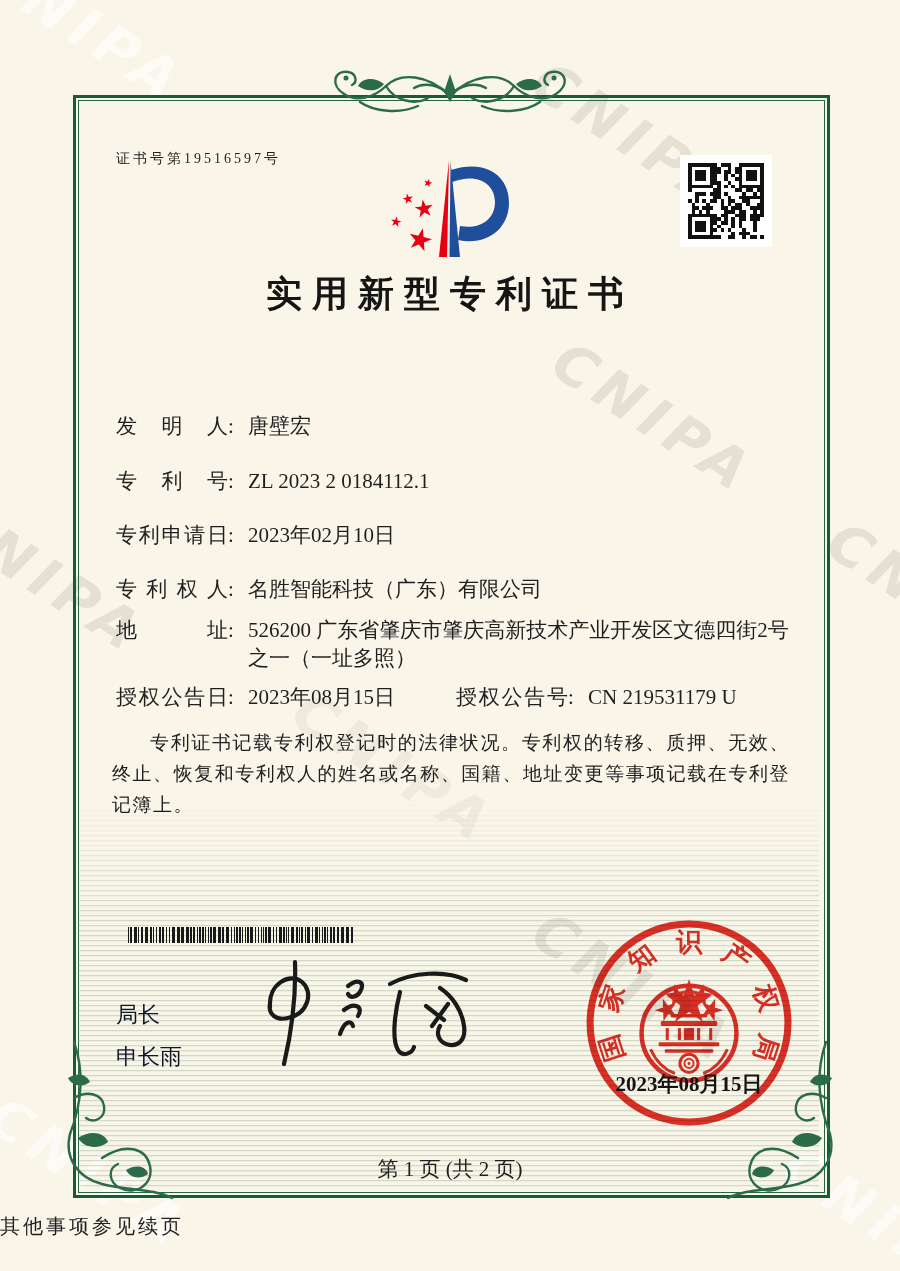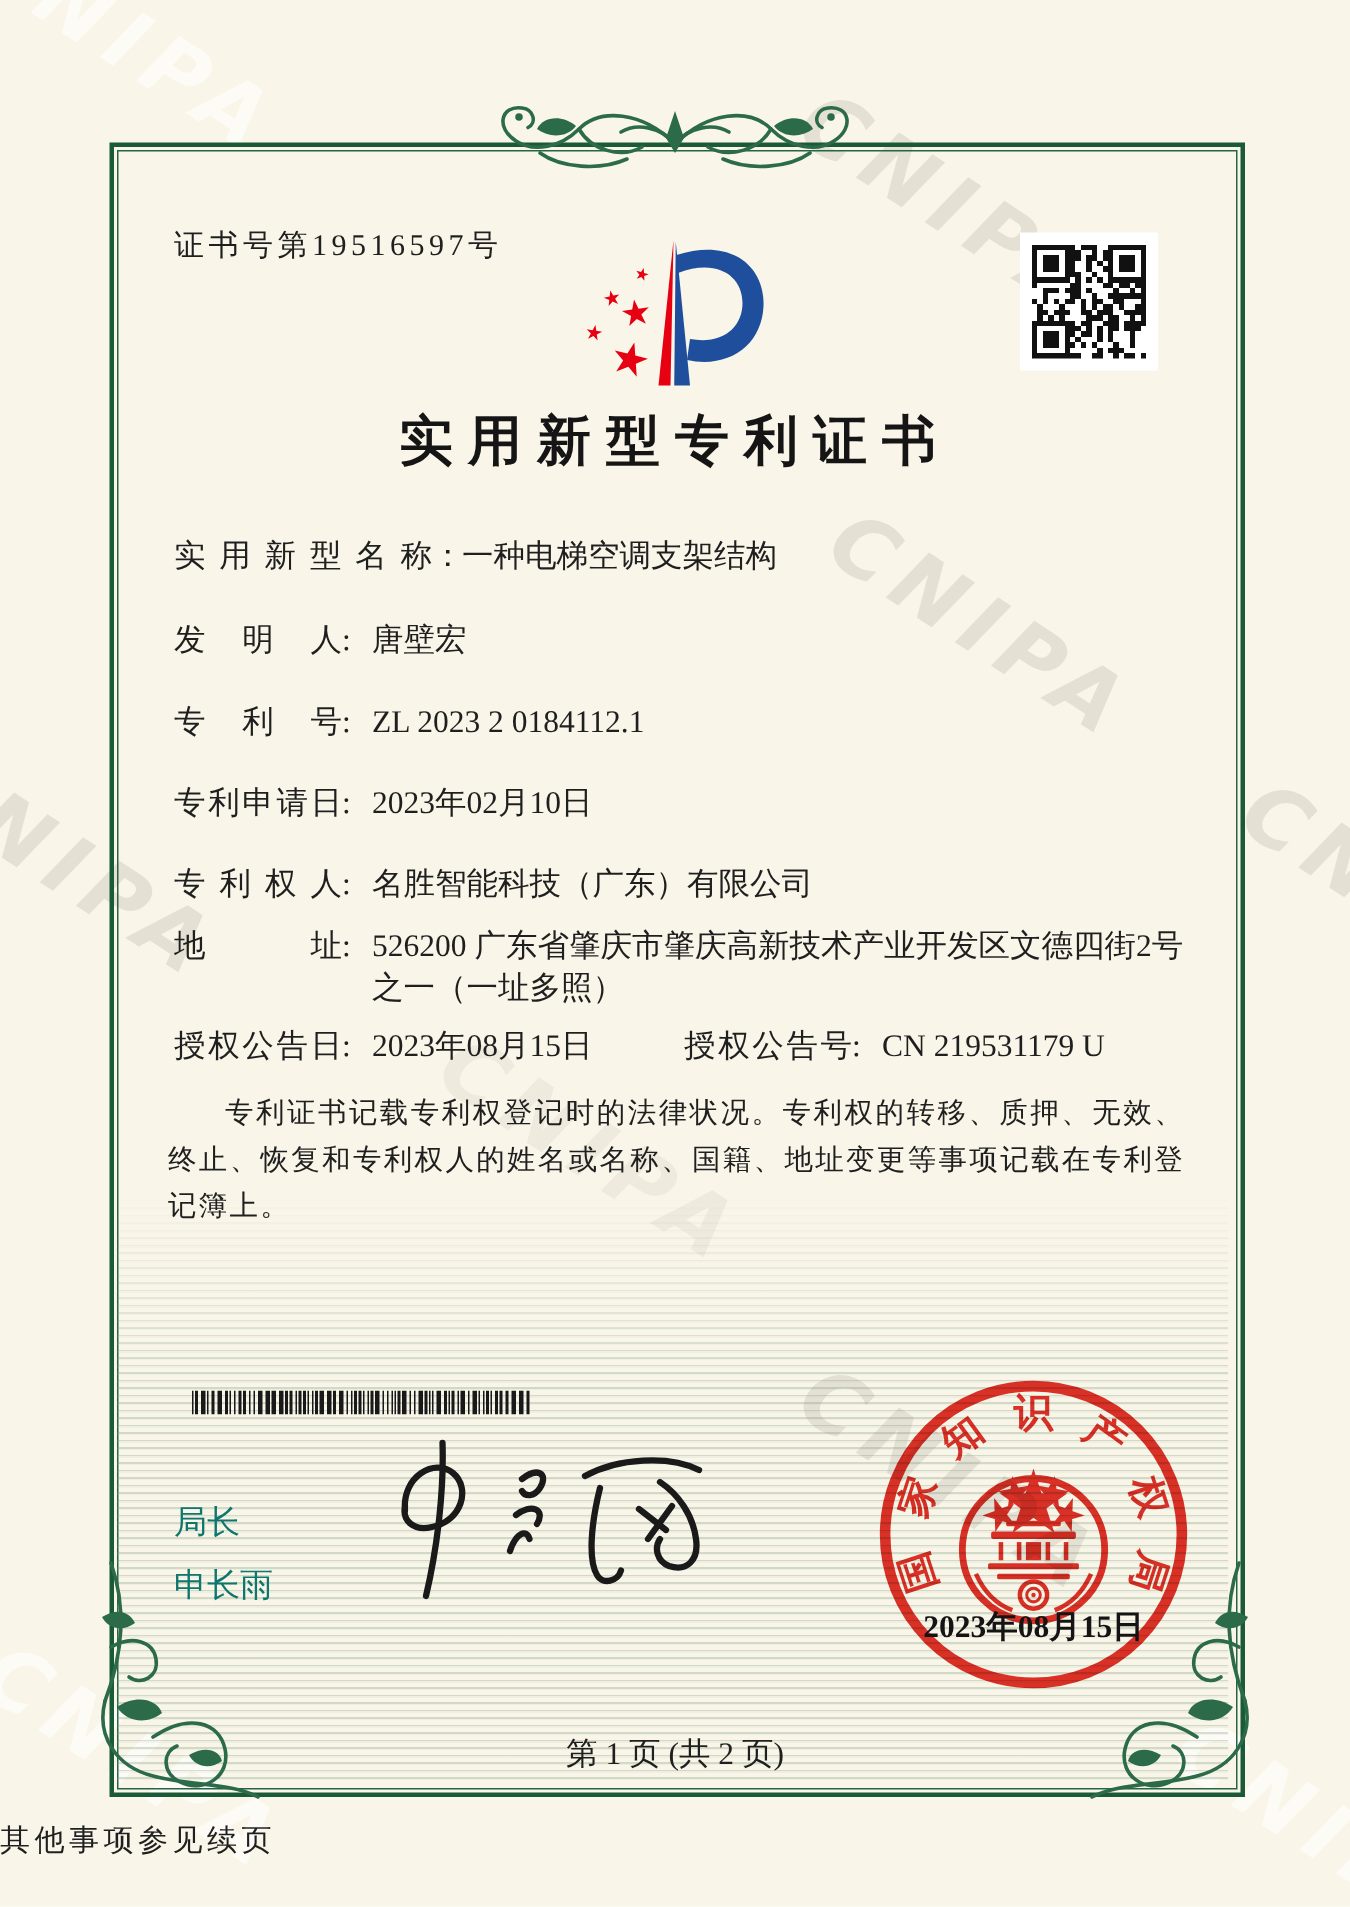--- a/index.html
+++ b/index.html
@@ -19,37 +19,37 @@
          border:1px solid #256446;}
   .guilloche{position:absolute;left:78px;top:795px;width:741px;height:395px;
      background:
        repeating-linear-gradient(180deg,
          rgba(116,152,121,0.30) 0px, rgba(116,152,121,0.30) 1px,
          rgba(170,196,172,0.12) 1px, rgba(170,196,172,0.12) 2px,
          rgba(0,0,0,0) 2px, rgba(0,0,0,0) 5px);
      -webkit-mask-image:linear-gradient(180deg,transparent 0,#000 130px);
      mask-image:linear-gradient(180deg,transparent 0,#000 130px);}
   
-  .certno{position:absolute;left:116px;top:150px;font-size:20px;letter-spacing:3px;}
+  .certno{position:absolute;left:116px;top:150px;font-size:14px;letter-spacing:3px;}
   .title{position:absolute;left:0;right:0;top:270px;text-align:center;
          font-size:36px;font-weight:700;letter-spacing:10px;color:#151515;}
   .row{position:absolute;left:116px;font-size:21px;line-height:28px;}
   .lbl{display:inline-block;width:112px;text-align:justify;text-align-last:justify;
        vertical-align:top;}
   .lbl-wide{display:inline-block;width:172px;text-align:justify;text-align-last:justify;
        vertical-align:top;}
   .sep{display:inline-block;width:20px;text-align:left;vertical-align:top;}
   .val{display:inline-block;vertical-align:top;}
   .val-wrap{display:inline-block;width:545px;vertical-align:top;}
   .pair2{position:absolute;left:340px;top:0;}
   .paras{position:absolute;left:112px;top:727px;width:678px;font-size:19px;
          line-height:31px;letter-spacing:1.5px;text-align:justify;}
   .paras p{margin:0 0 6px 0;text-indent:2em;}
   .officer{position:absolute;left:116px;font-size:22px;
-           font-family:"Liberation Sans","DejaVu Sans",sans-serif;color:#0f766e;}
+           font-family:"Liberation Sans","DejaVu Sans",sans-serif;color:#0f172a;}
   .sealdate{position:absolute;left:582px;top:1070px;width:214px;text-align:center;
             font-size:21px;font-weight:600;color:#141414;}
   .pageinfo{position:absolute;left:0;right:0;top:1155px;text-align:center;font-size:21px;}
   .contnote{position:absolute;left:0;right:0;top:1213px;text-align:left;
             font-size:20px;letter-spacing:3px;}
   .qrbox{position:absolute;left:680px;top:155px;width:92px;height:92px;background:#fff;
          display:flex;align-items:center;justify-content:center;}
   .seal{mix-blend-mode:multiply;opacity:0.94;}
 </style>
 </head>
@@ -277,23 +277,20 @@
         <rect x="15" y="1" width="5" height="5" fill="#fff"></rect>
         <rect x="16" y="2" width="3" height="3" fill="#111"></rect>
         <rect x="0" y="14" width="7" height="7" fill="#111"></rect>
         <rect x="1" y="15" width="5" height="5" fill="#fff"></rect>
         <rect x="2" y="16" width="3" height="3" fill="#111"></rect>
       </svg>
   </div>
 
   <div class="title">实用新型专利证书</div>
 
-  <div class="row" style="top:356px;">
-    <span class="lbl-wide">实用新型名称</span><span class="sep">：</span><span class="val">一种电梯空调支架结构</span>
-  </div>
   <div class="row" style="top:412px;">
     <span class="lbl">发明人</span><span class="sep">:</span><span class="val">唐壁宏</span>
   </div>
   <div class="row" style="top:467px;">
     <span class="lbl">专利号</span><span class="sep">:</span><span class="val">ZL 2023 2 0184112.1</span>
   </div>
   <div class="row" style="top:521px;">
     <span class="lbl">专利申请日</span><span class="sep">:</span><span class="val">2023年02月10日</span>
   </div>
   <div class="row" style="top:575px;">

